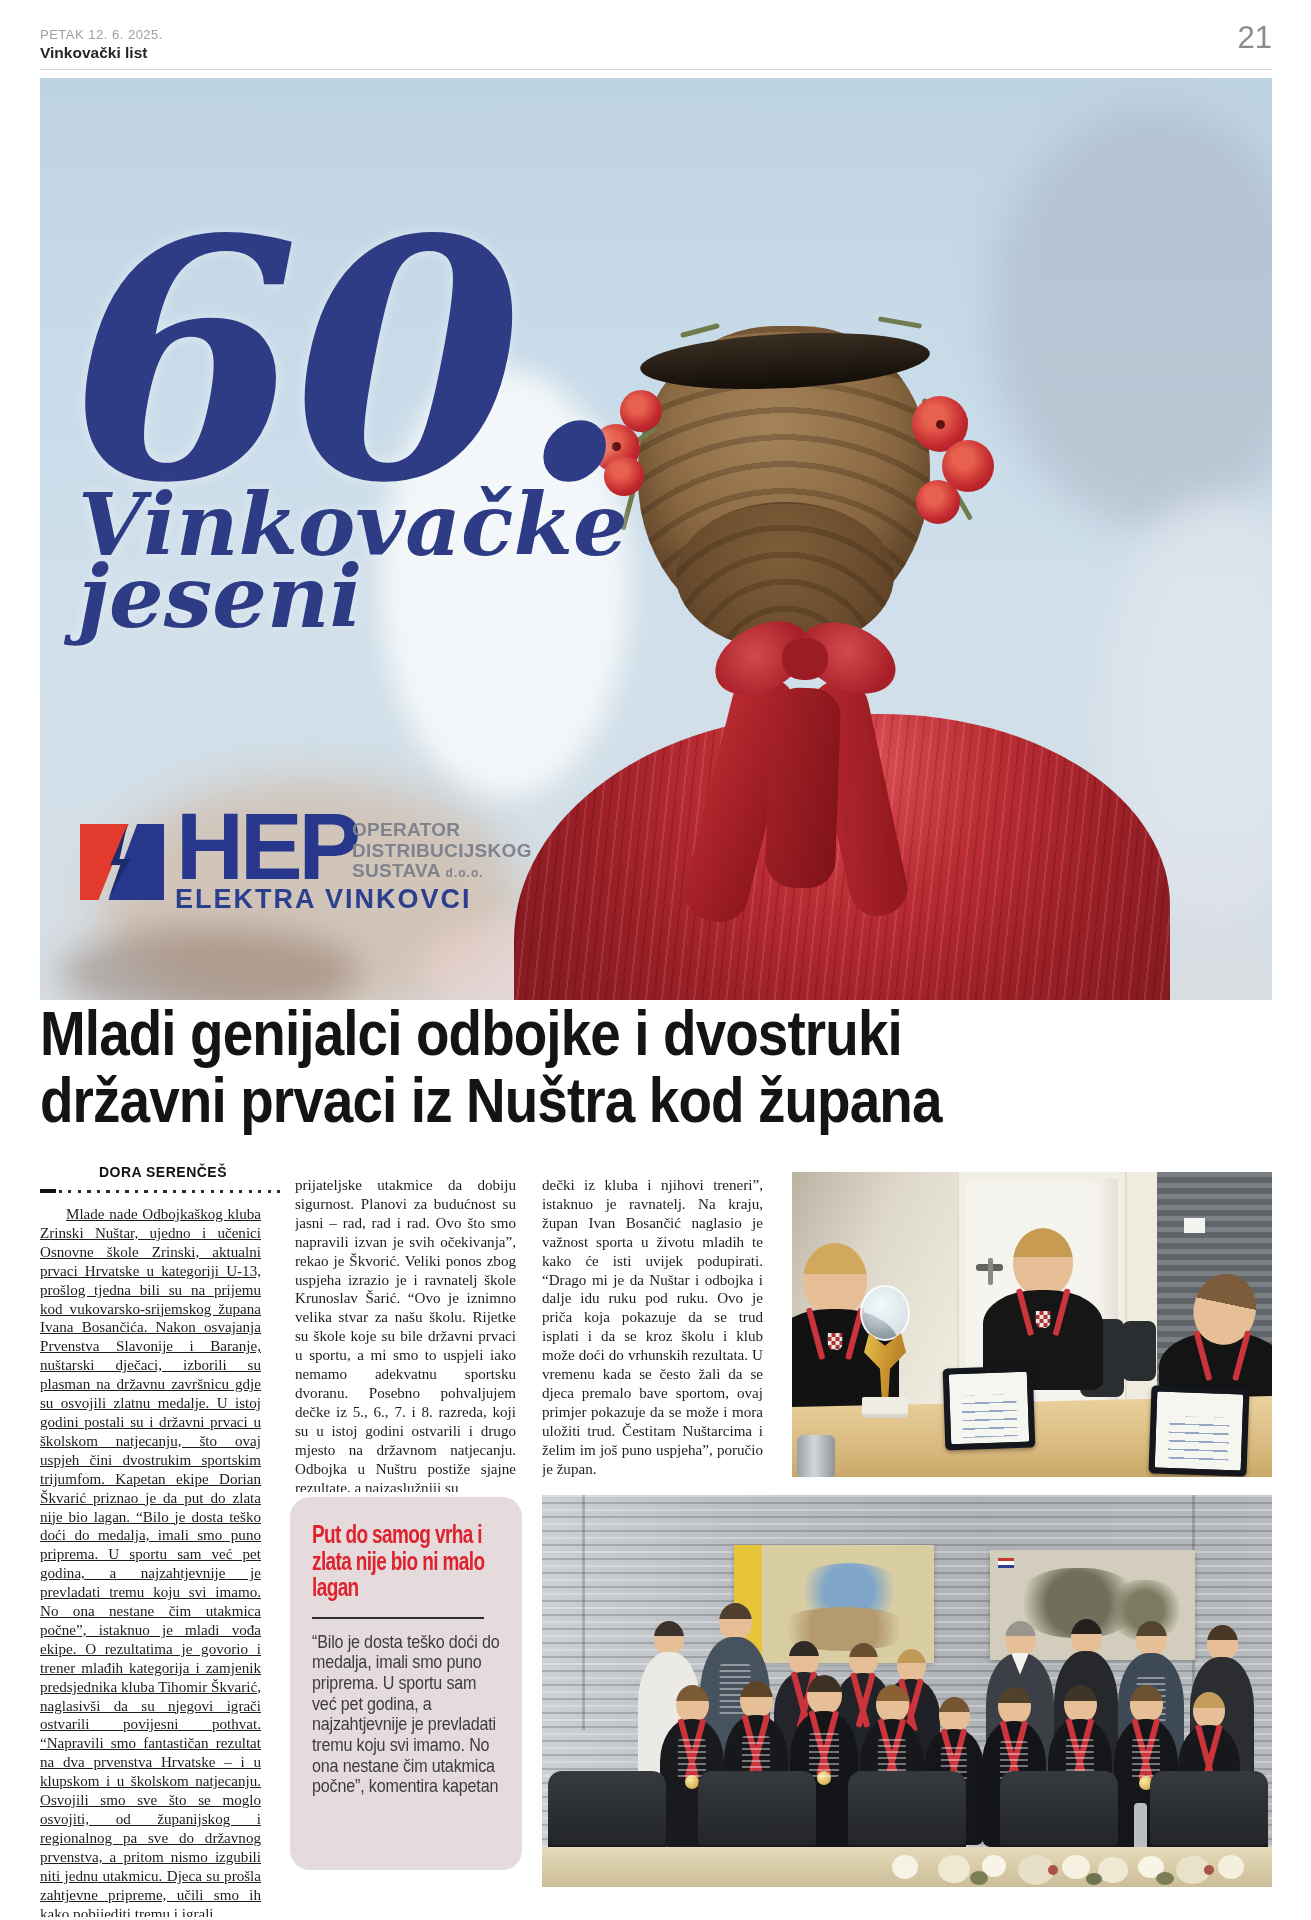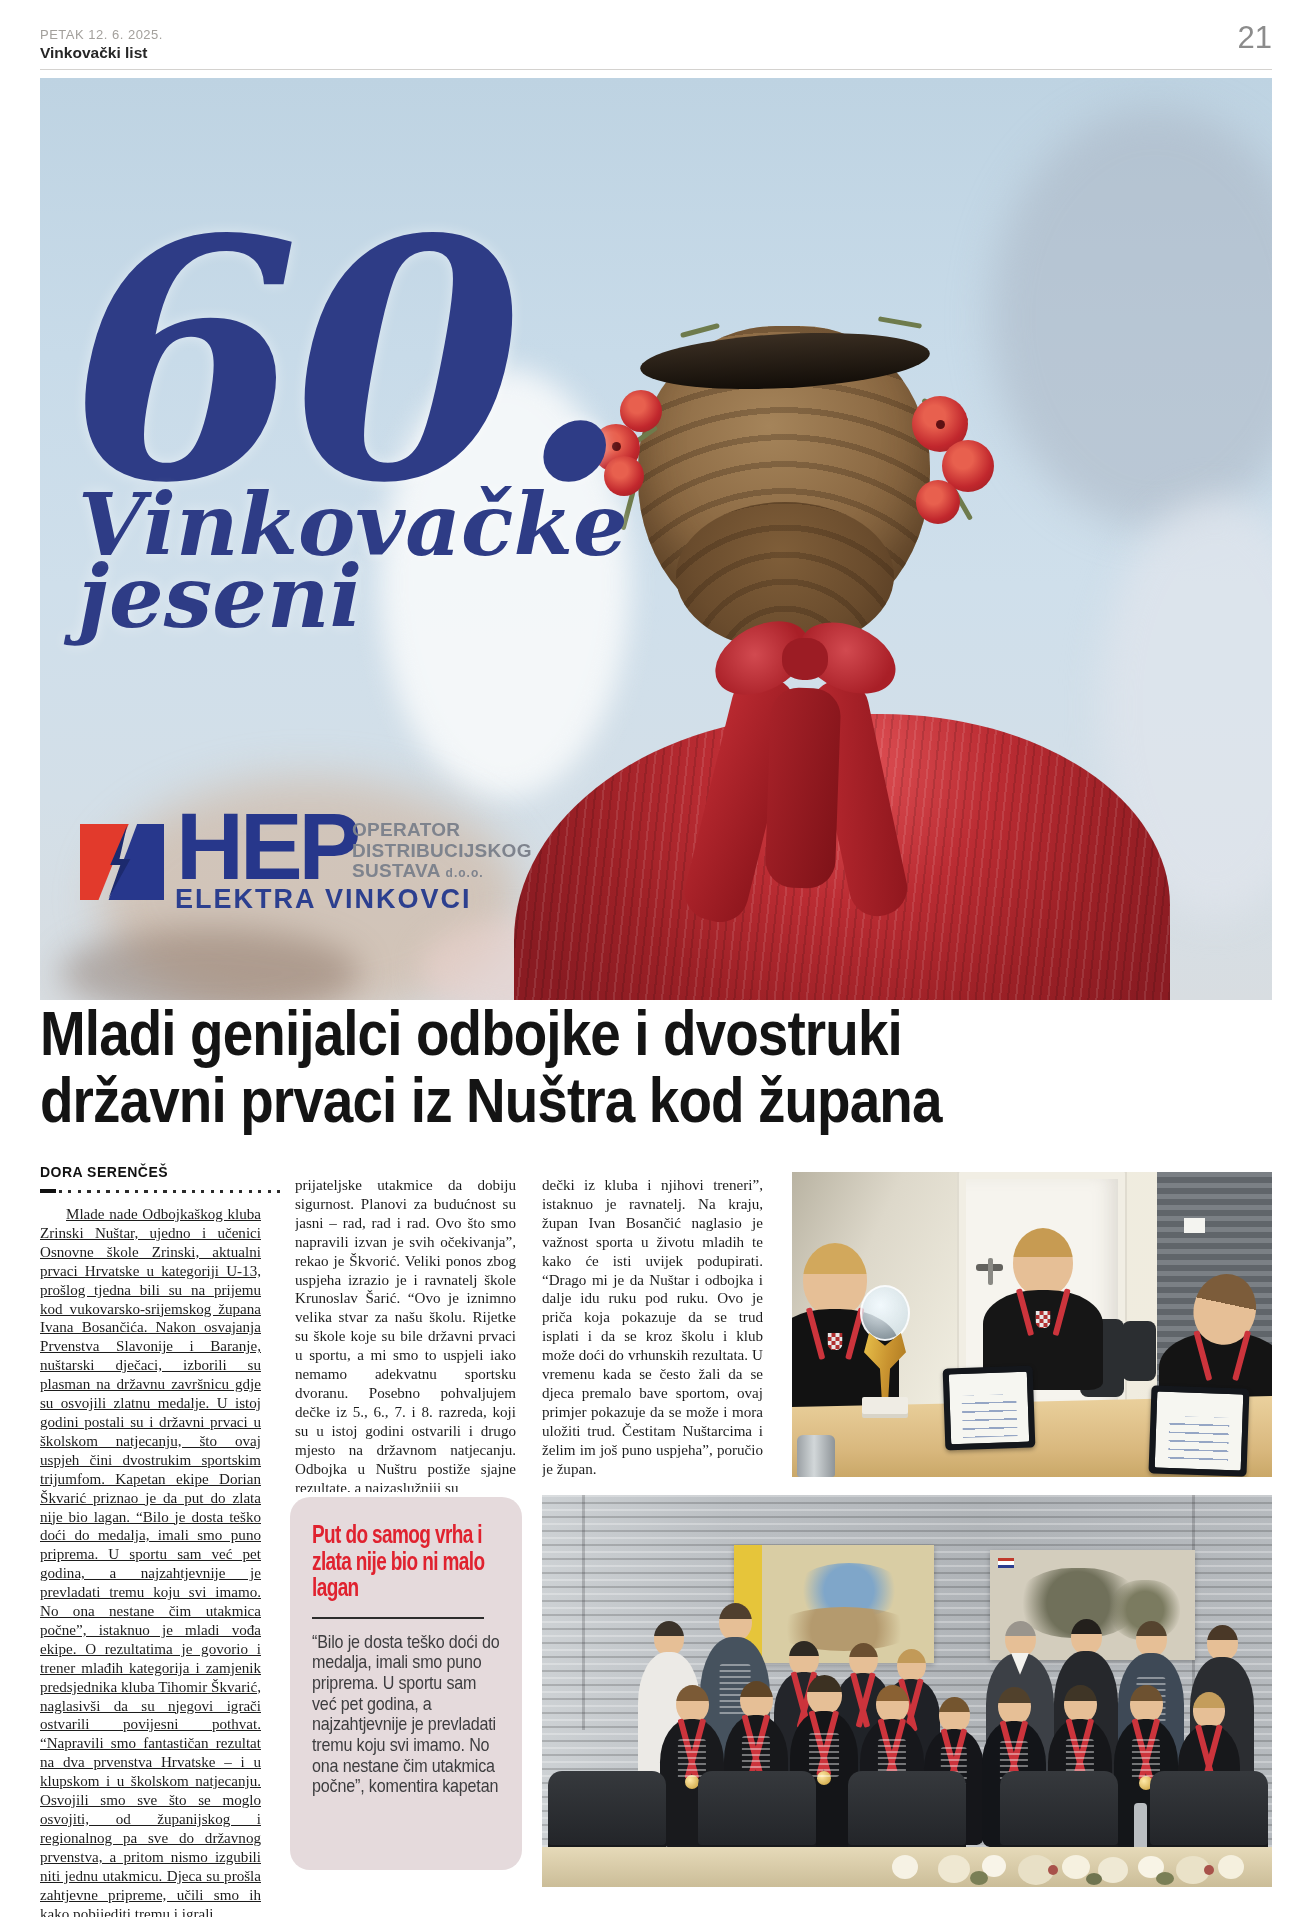--- a/index.html
+++ b/index.html
@@ -58,21 +58,21 @@
   .tail{position:absolute;border-radius:28px;z-index:3;background:linear-gradient(100deg,#bb2a31,#8e161d);}
   .costume{position:absolute;left:474px;top:636px;width:656px;height:290px;z-index:2;
            border-radius:48% 44% 0 0/78% 66% 0 0;
            background:radial-gradient(circle at 52% 16%,#d94a4f 0 6%,#bb2c33 34%,#9c2026 64%,#8a1b22 88%);}
   .costume::after{content:"";position:absolute;inset:0;border-radius:inherit;
            background:repeating-linear-gradient(96deg,rgba(255,255,255,.10) 0 2px,transparent 2px 8px,rgba(0,0,0,.12) 8px 10px,transparent 10px 16px);}
 
   
   .headline{position:absolute;left:40px;top:1000px;width:1420px;color:#141414;font-weight:700;
             font-size:63px;line-height:67px;letter-spacing:-1px;transform:scaleX(.87);transform-origin:0 0;}
-  .byline{position:absolute;left:40px;top:1164px;width:246px;font-size:14px;
+  .byline{position:absolute;left:40px;top:1164px;width:246px;text-align:center;font-size:14px;
           font-weight:700;letter-spacing:.5px;color:#111;}
   .dotline{position:absolute;left:40px;top:1190px;width:246px;height:3px;
            background:repeating-linear-gradient(90deg,#2b2b2b 0 3px,transparent 3px 9.5px);}
   .dotdash{position:absolute;left:40px;top:1189px;width:16px;height:4px;background:#111;}
   .col{position:absolute;width:221px;font-family:"Liberation Serif",serif;font-size:15.1px;
        line-height:18.9px;text-align:justify;color:#1d1d1d;overflow:hidden;}
   .col1{left:40px;top:1205px;height:712px;text-indent:26px;text-decoration:underline;}
   .col2{left:295px;top:1176px;height:316px;}
   .col3{left:542px;top:1176px;height:304px;}
 

